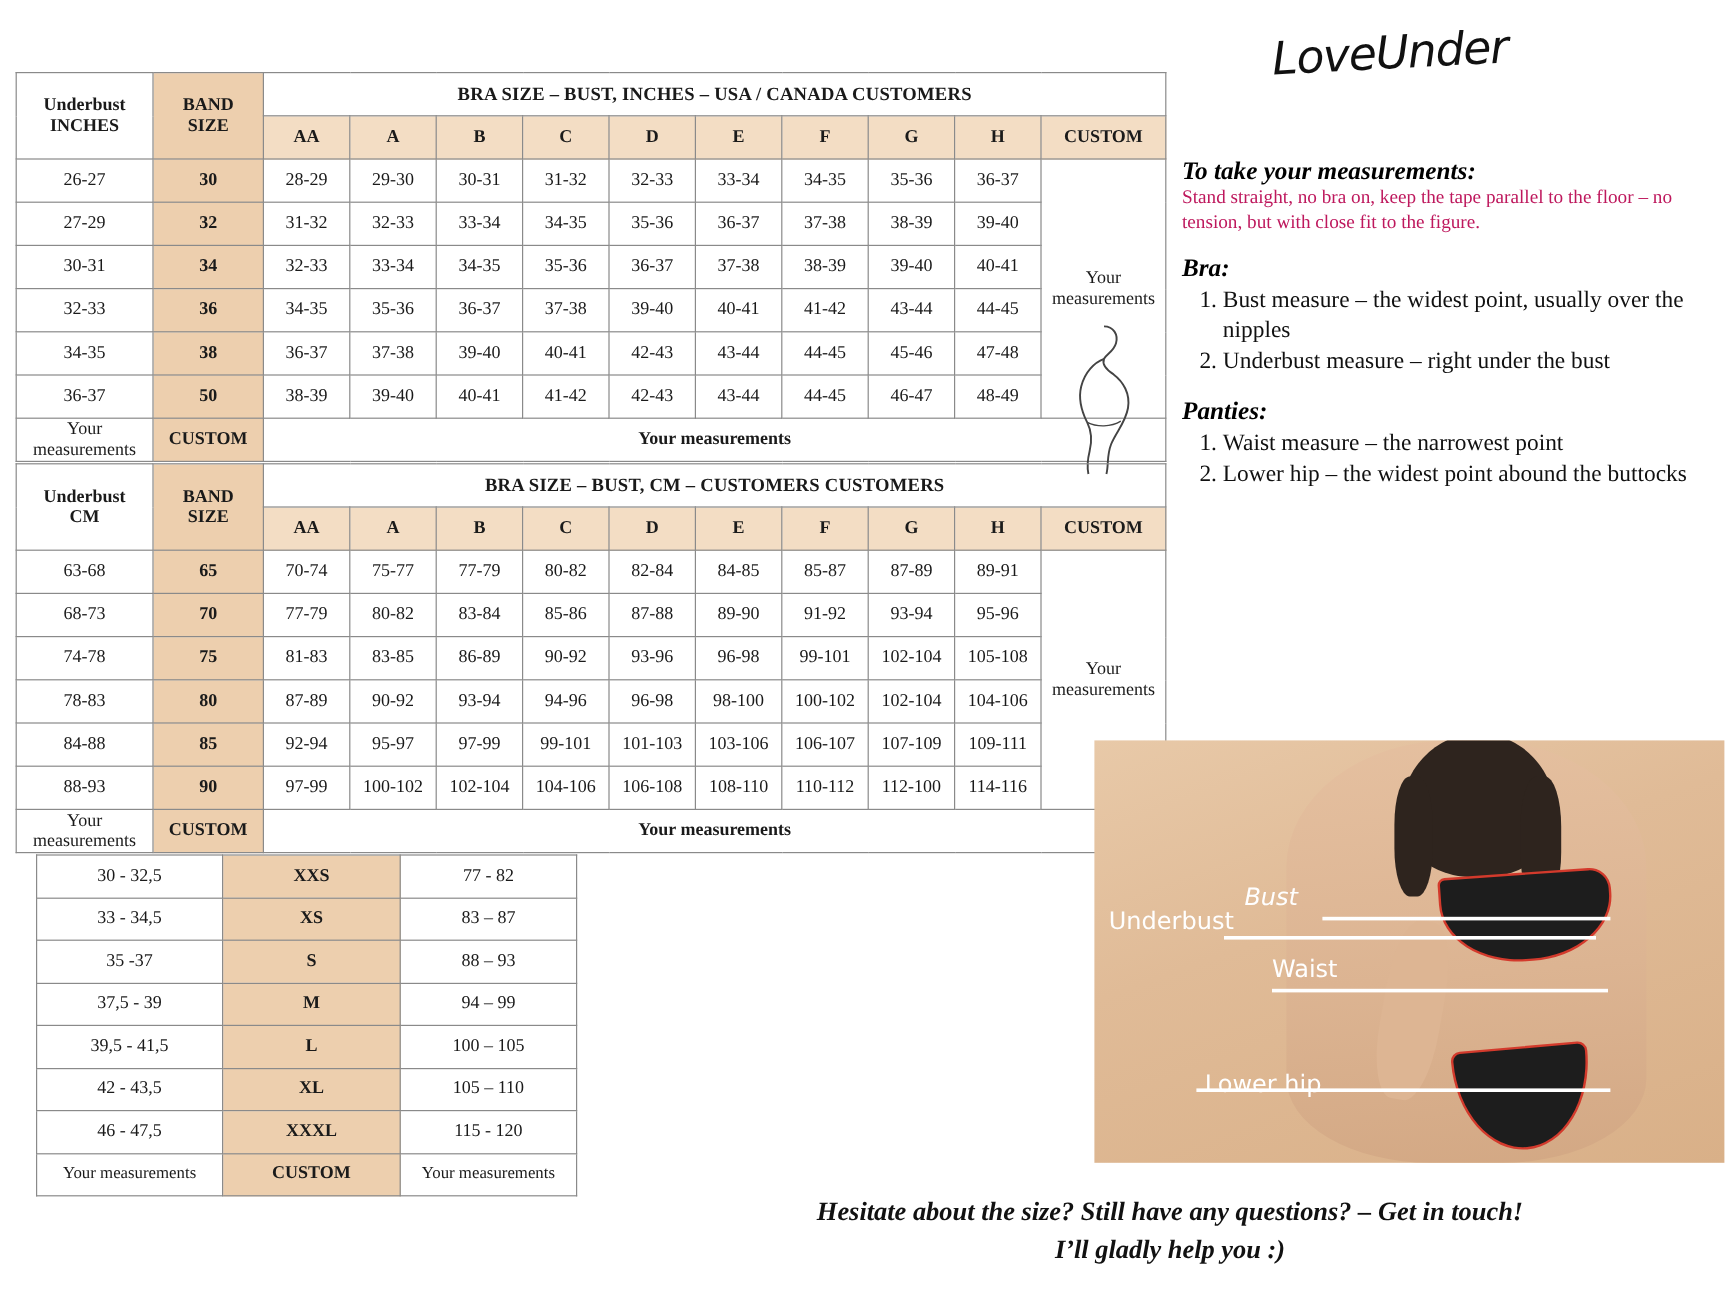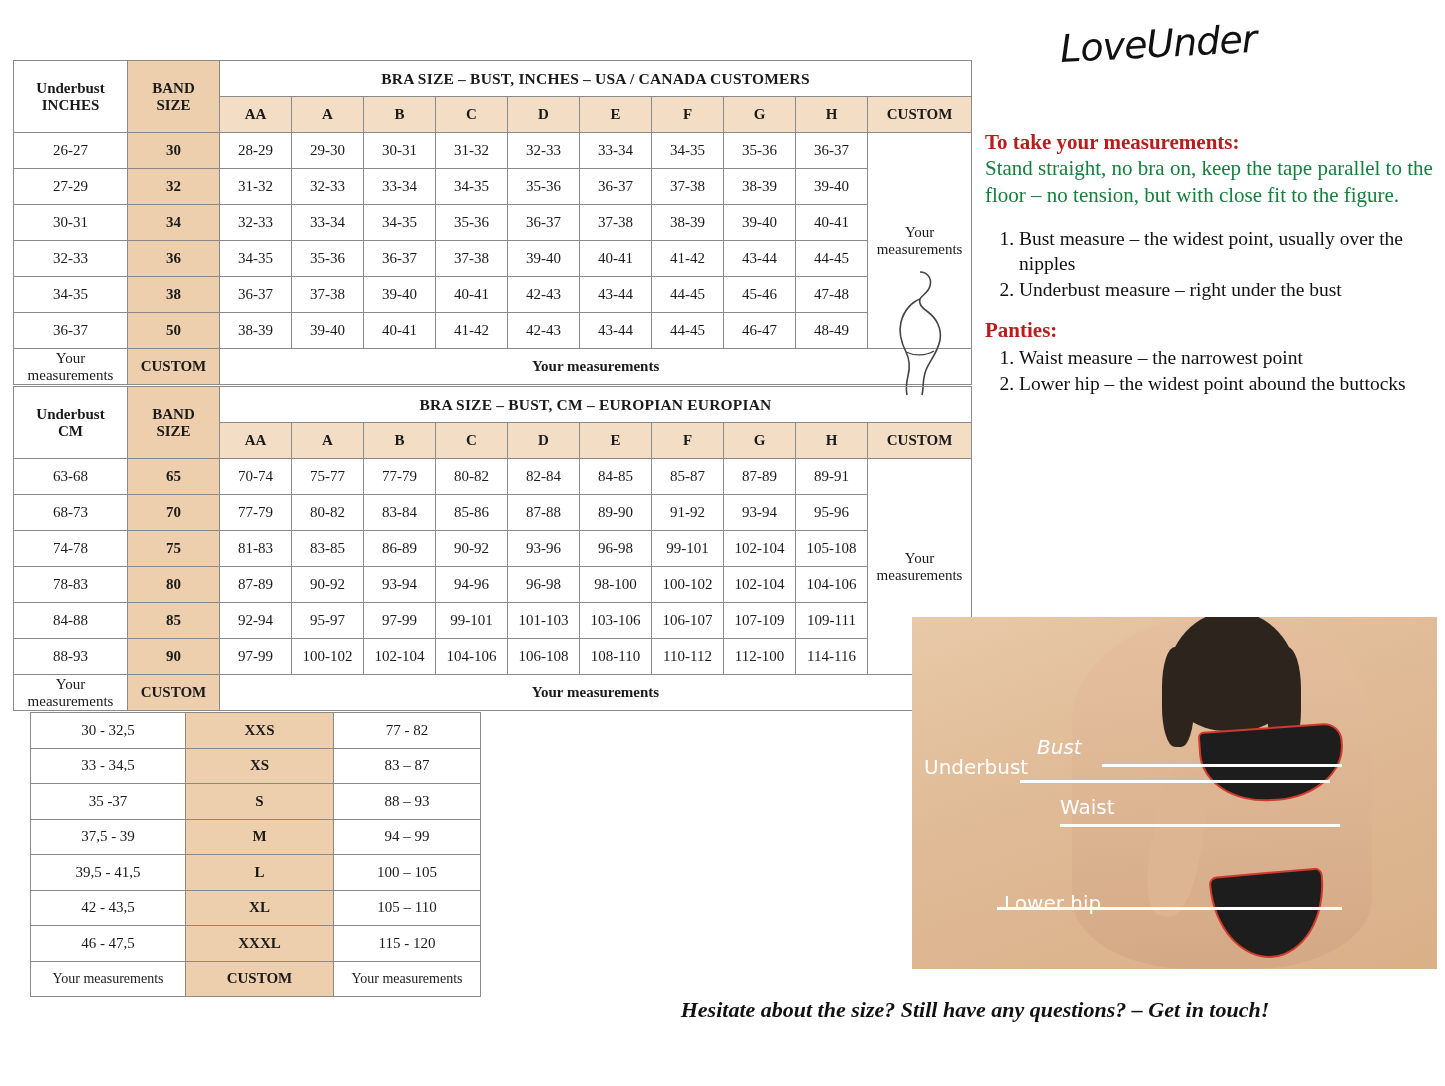--- a/index.html
+++ b/index.html
@@ -70,29 +70,30 @@
     top: 22px;
     font-family: "DejaVu Sans", sans-serif;
     font-size: 38px;
     font-style: italic;
     letter-spacing: -1px;
     color: #111;
     transform: rotate(-3deg);
   }
   .rt-head {
     font-weight: bold;
+    font-style: italic;
     font-size: 21px;
     font-family: "Liberation Serif", serif;
-    color: #b91c1c;
+    color: #000000;
   }
   .rt-body {
-    font-size: 21px;
+    font-size: 16px;
     line-height: 1.3;
     font-family: "Liberation Serif", serif;
-    color: #15803d;
+    color: #be185d;
   }
   #measure-block {
     position: absolute;
     left: 985px;
     top: 130px;
     width: 450px;
   }
   #measure-block ol {
     margin: 2px 0 0 0;
     padding-left: 34px;
@@ -383,21 +384,21 @@
   <tbody>
       <tr>
     <td rowspan="2" class="hdr two-line">
       <div>Underbust</div>
       <div>CM</div>
     </td>
     <td rowspan="2" class="tan two-line">
       <div>BAND</div>
       <div>SIZE</div>
     </td>
-    <td colspan="10" class="big-hdr">BRA SIZE  – BUST, CM – EUROPIAN EUROPIAN</td>
+    <td colspan="10" class="big-hdr">BRA SIZE  – BUST, CM – CUSTOMERS CUSTOMERS</td>
   </tr>
   <tr>
     <td class="tan-light">AA</td>
     <td class="tan-light">A</td>
     <td class="tan-light">B</td>
     <td class="tan-light">C</td>
     <td class="tan-light">D</td>
     <td class="tan-light">E</td>
     <td class="tan-light">F</td>
     <td class="tan-light">G</td>
@@ -545,20 +546,21 @@
     <td class="tan">CUSTOM</td>
     <td style="font-size:14px">Your measurements</td>
   </tr>
 </tbody>
   </table>
 
 <div id="measure-block">
   <div class="rt-head">To take your measurements:</div>
   <div class="rt-body">Stand straight, no bra on, keep the tape parallel to the floor – no tension, but with close fit to the figure.</div>
   <div class="sp"></div>
+  <div class="rt-head">Bra:</div>
   <ol>
     <li>Bust measure – the widest point, usually over the nipples</li>
     <li>Underbust measure – right under the bust</li>
   </ol>
   <div class="sp"></div>
   <div class="rt-head">Panties:</div>
   <ol>
     <li>Waist measure – the narrowest point</li>
     <li>Lower hip – the widest point abound the buttocks</li>
   </ol>
@@ -581,13 +583,14 @@
 
   <div class="measure-line" style="left:148px; top:207px; width:280px;"></div>
   <div class="measure-label" style="left:148px; top:178px;">Waist</div>
 
   <div class="measure-line" style="left:85px; top:290px; width:345px;"></div>
   <div class="measure-label" style="left:92px; top:259px;margin-top:15px;">Lower hip</div>
 </div>
 
 <div id="footer">
   <div>Hesitate about the size? Still have any questions? – Get in touch!</div>
+  <div>I’ll gladly help you :)</div>
 </div>
 
 </body></html>

